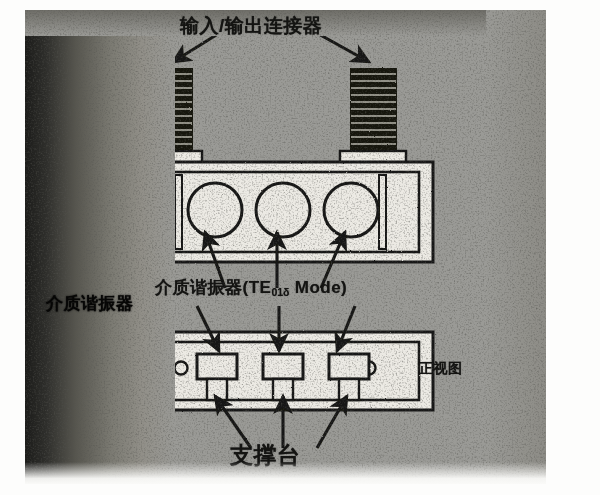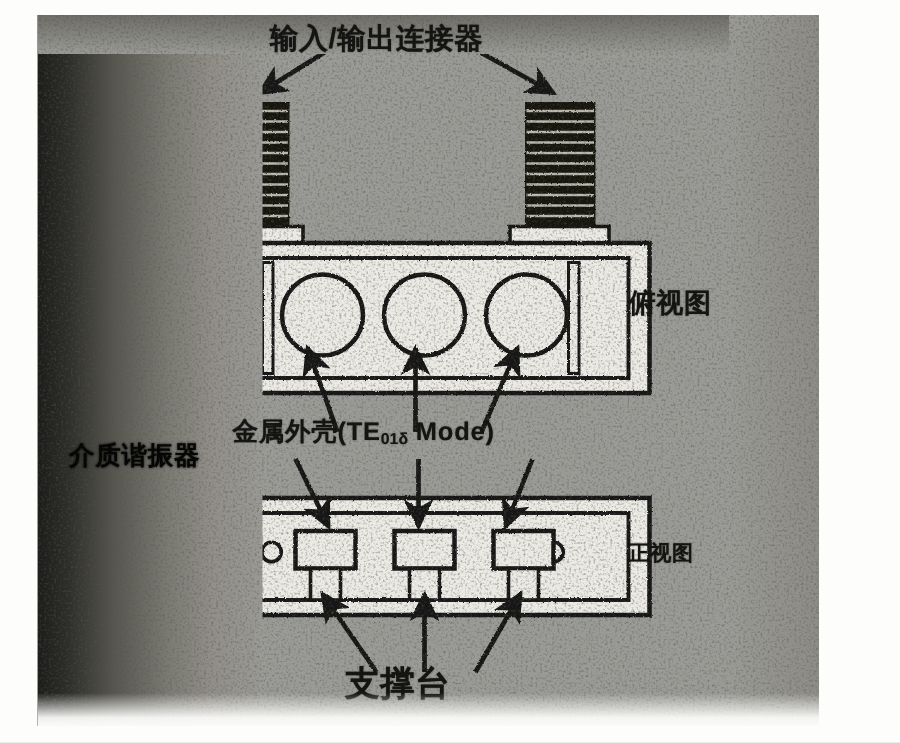--- a/index.html
+++ b/index.html
@@ -174,27 +174,26 @@
     <div id="shadow-top"></div>
     <div id="shadow-right"></div>
 
     <svg id="grain" viewBox="0 0 521 474" preserveAspectRatio="none">
       <rect width="521" height="474" filter="url(#speckle)"></rect>
     </svg>
 
     <div class="lbl" style="left:155px;top:3px;font-size:19px;">输入/输出连接器</div>
 
     <div class="lbl" style="left:130px;top:266px;font-size:17px;">
-      <span>金属外壳(TE</span><span class="sub">01δ</span><span> Mode)</span>
+      <span>介质谐振器(TE</span><span class="sub">01δ</span><span> Mode)</span>
     </div>
 
     <div class="lbl" style="left:21px;top:282px;font-size:17px;color:#060605;text-shadow:0 0 2px rgba(0,0,0,.9);">介质谐振器</div>
 
     <div class="lbl" style="left:205px;top:430px;font-size:23px;">支撑台</div>
 
-    <div class="lbl" style="left:394px;top:180px;font-size:18px;">俯视图</div>
 
     <div class="lbl" style="left:394px;top:350px;font-size:14px;">正视图</div>
 
     <div id="bottomfade"></div>
   </div>
 
 </div>
 
 </body></html>

